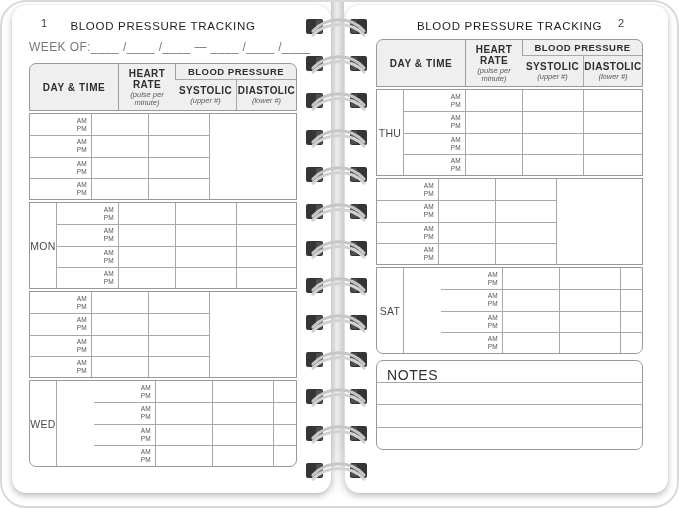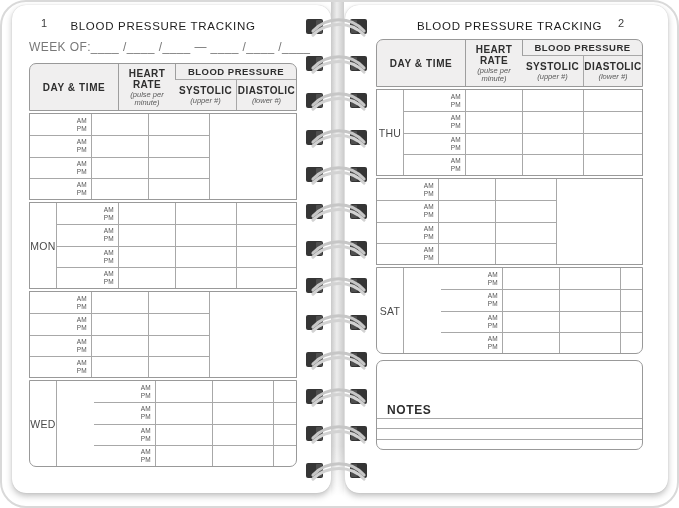--- a/index.html
+++ b/index.html
@@ -77,21 +77,21 @@
   }
 
   
   .notes-box {
     margin:6px 0 0 31px; width:267px; height:90px; box-sizing:border-box;
     border:1px solid #999; border-radius:7px; display:flex; flex-direction:column;
     overflow:hidden; background:#fff;
   }
   .notes-label {
     height:21px; padding:6px 0 0 10px; box-sizing:border-box;
-    font-weight:bold; font-size:12px; letter-spacing:.6px; color:#2e2e2e;margin-top:36px;
+    font-weight:normal; font-size:14px; letter-spacing:.6px; color:#2e2e2e;
   }
   .notes-row { flex:1; border-top:1px solid #a8a8a8; }
 
   
   .spine-strip {
     position:absolute; left:331px; top:0; width:13px; height:496px; z-index:2;
     background:linear-gradient(90deg,#c9c9c9,#ededed 45%,#cccccc);
     -webkit-mask-image:linear-gradient(#000 90%, transparent);
     mask-image:linear-gradient(#000 90%, transparent);
   }

